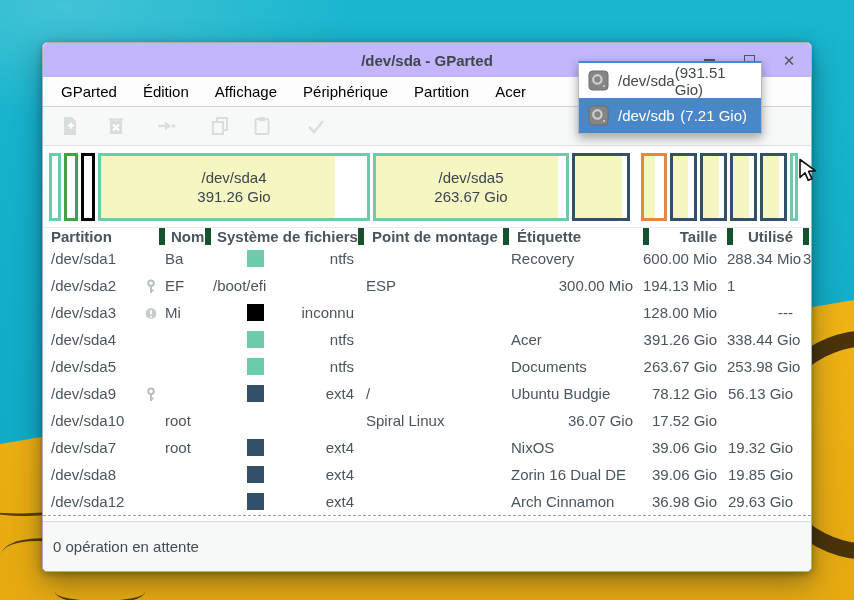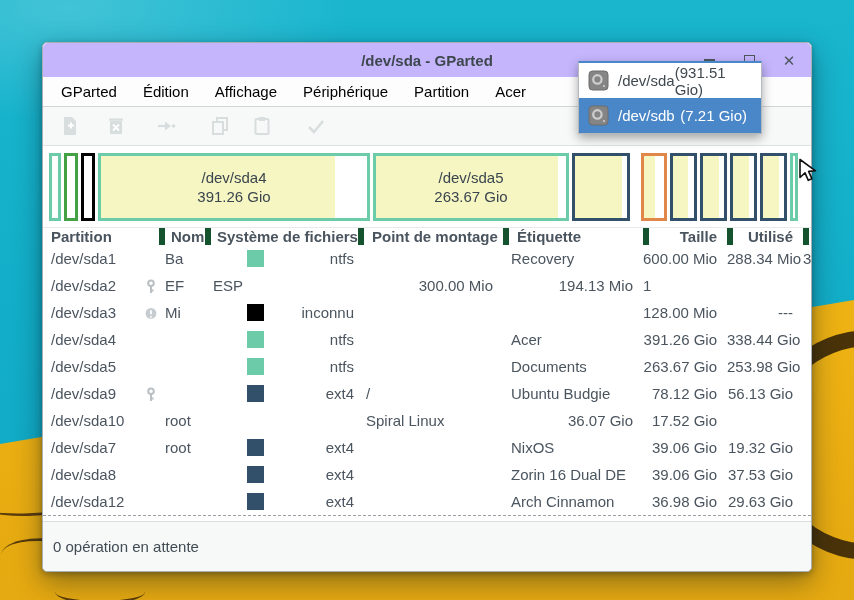--- a/index.html
+++ b/index.html
@@ -210,20 +210,21 @@
         </div>
         <div class="prow">
           <div class="cell c-name">
             <span class="pname">/dev/sda2</span>
             <span class="flag-ic"><svg viewBox="0 0 12 15">
                 <circle cx="6" cy="4.2" r="2.8" fill="none" stroke="#b9bfc3" stroke-width="2"></circle>
                 <path d="M6 7v7M6 11.4h2.6" stroke="#b9bfc3" stroke-width="2"></path>
               </svg></span>
           </div>
           <div class="cell c-nom">EF</div>
+          <div class="cell c-mount">/boot/efi</div>
           <div class="cell c-label">ESP</div>
           <div class="cell c-size">300.00 Mio</div>
           <div class="cell c-used">194.13 Mio</div>
           <div class="cell c-unused">1</div>
         </div>
         <div class="prow">
           <div class="cell c-name">
             <span class="pname">/dev/sda3</span>
             <span class="flag-ic"><svg viewBox="0 0 14 15">
                 <circle cx="7" cy="7.5" r="6.3" fill="#c7ccd0"></circle>
@@ -321,21 +322,21 @@
             <span class="pname">/dev/sda8</span>
           </div>
           <div class="cell c-nom"></div>
           <div class="cell c-fs">
             <span class="swatch" style="background: rgb(51, 80, 107);"></span>
             <span class="fs-text">ext4</span>
           </div>
           <div class="cell c-mount"></div>
           <div class="cell c-label">Zorin 16 Dual DE</div>
           <div class="cell c-size">39.06 Gio</div>
-          <div class="cell c-used">37.53 Gio</div>
+          <div class="cell c-used">19.85 Gio</div>
           <div class="cell c-unused"></div>
         </div>
         <div class="prow">
           <div class="cell c-name">
             <span class="pname">/dev/sda12</span>
           </div>
           <div class="cell c-nom"></div>
           <div class="cell c-fs">
             <span class="swatch" style="background: rgb(51, 80, 107);"></span>
             <span class="fs-text">ext4</span>

